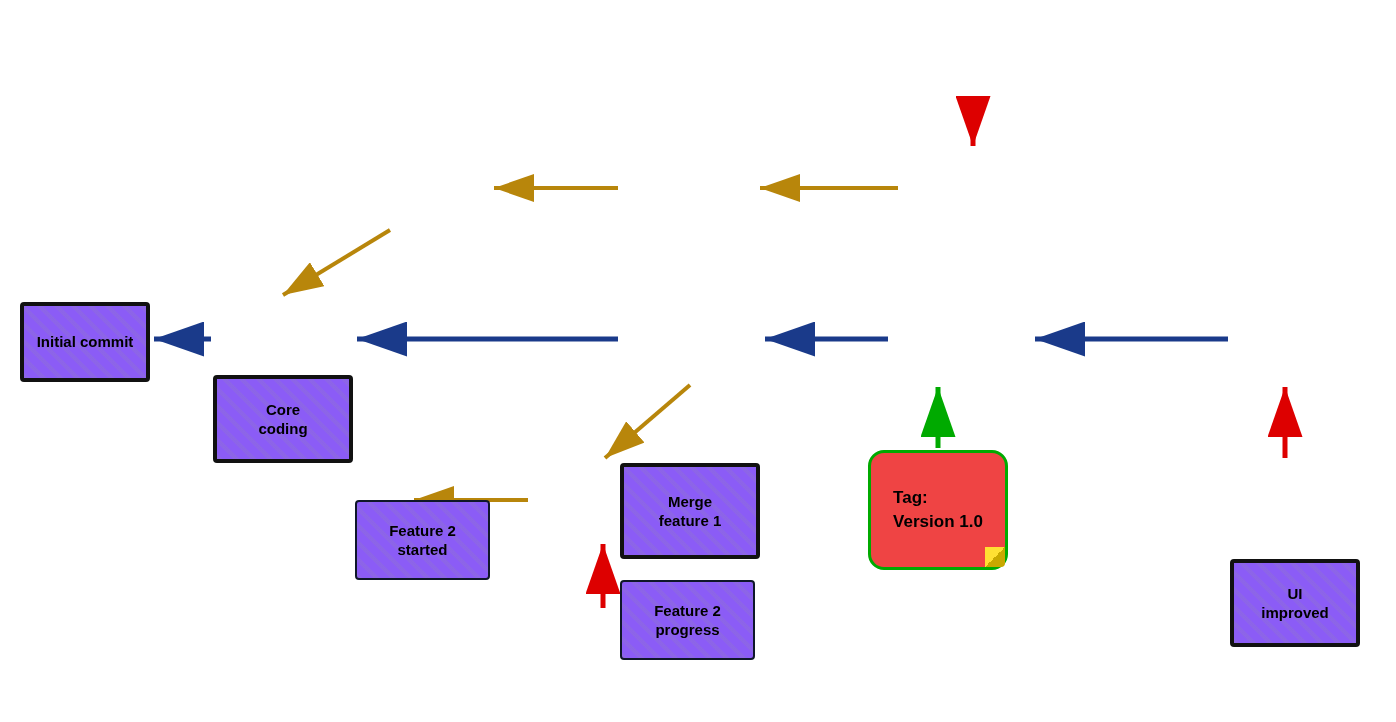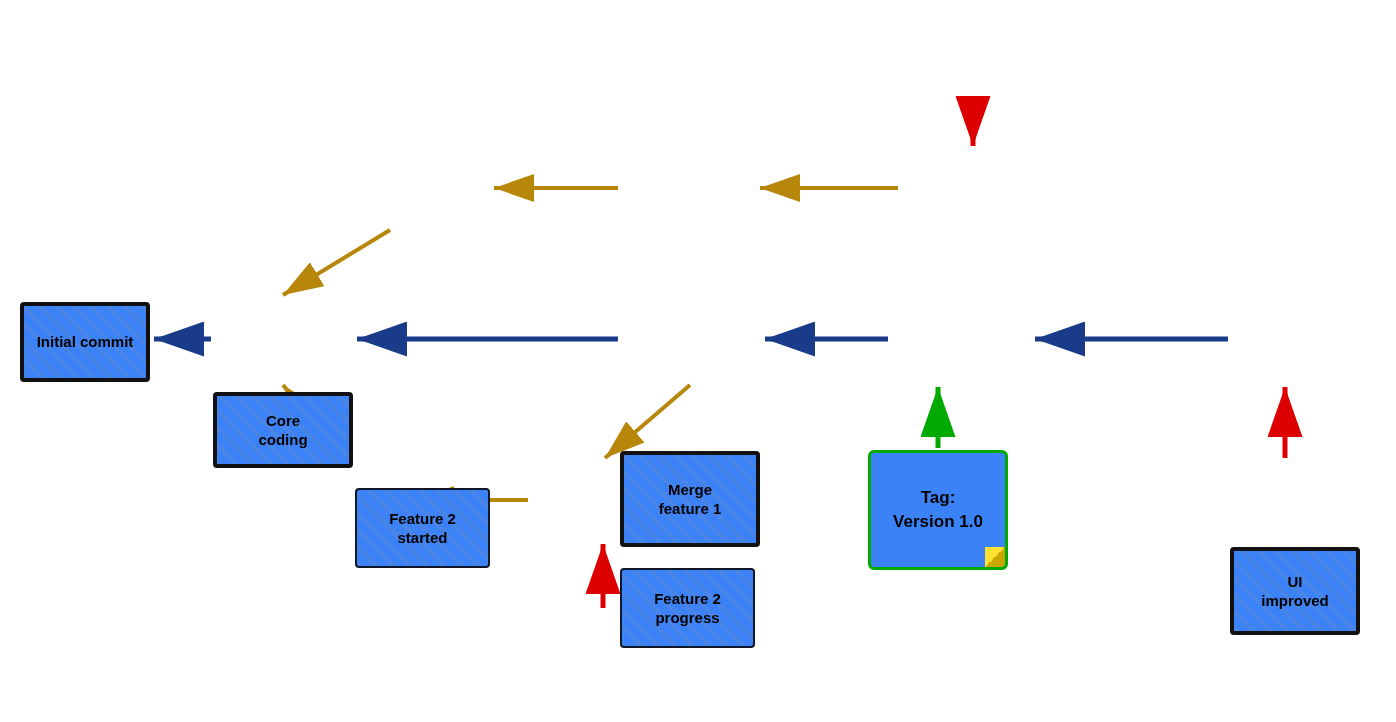--- a/index.html
+++ b/index.html
@@ -22,21 +22,21 @@
     .node {
       position: absolute;
       display: flex;
       align-items: center;
       justify-content: center;
       text-align: center;
       font-size: 15px;
       font-weight: bold;
       line-height: 1.3;
       padding: 8px;
-      background: #3b82f6;
+      background: #8b5cf6;
       border-radius: 4px;
     }
 
     .node-black {
       border: 4px solid #111;
     }
 
     .node-gold {
       border: 2px solid #0f172a;
     }
@@ -62,27 +62,27 @@
     }
 
     .node-text {
       position: relative;
       z-index: 1;
     }
 
     
     .tag-node {
       position: absolute;
-      background: #3b82f6;
+      background: #ef4444;
       border: 3px solid #00aa00;
-      border-radius: 6px;
+      border-radius: 16px;
       display: flex;
       align-items: center;
       justify-content: center;
-      text-align: center;
+      text-align: left;
       font-size: 16px;
       font-weight: bold;
       line-height: 1.4;
       padding: 10px;
     }
 
     .tag-node::after {
       content: '';
       position: absolute;
       bottom: 0;
@@ -151,21 +151,21 @@
     <line x1="1285" y1="458" x2="1285" y2="387" stroke="#dd0000" stroke-width="5" marker-end="url(#arrow-red)"></line>
 
     <line x1="938" y1="448" x2="938" y2="387" stroke="#00aa00" stroke-width="5" marker-end="url(#arrow-green)"></line>
   </svg>
 
   <div class="node node-black node-bg" style="left:20px; top:302px; width:130px; height:80px;">
     <span class="node-text">Initial
 commit</span>
   </div>
 
-  <div class="node node-black node-bg" style="left:213px; top:312px; width:140px; height:76px;">
+  <div class="node node-black node-bg" style="left:213px; top:295px; width:140px; height:88px;">
     <span class="node-text">Core<br>coding</span>
   </div>
 
   <div class="node node-black node-bg" style="left:620px; top:295px; width:140px; height:96px;">
     <span class="node-text">Merge<br>feature 1</span>
   </div>
 
 
   <div class="node node-black node-bg" style="left:1230px; top:295px; width:130px; height:88px;">
     <span class="node-text">UI<br>improved</span>

